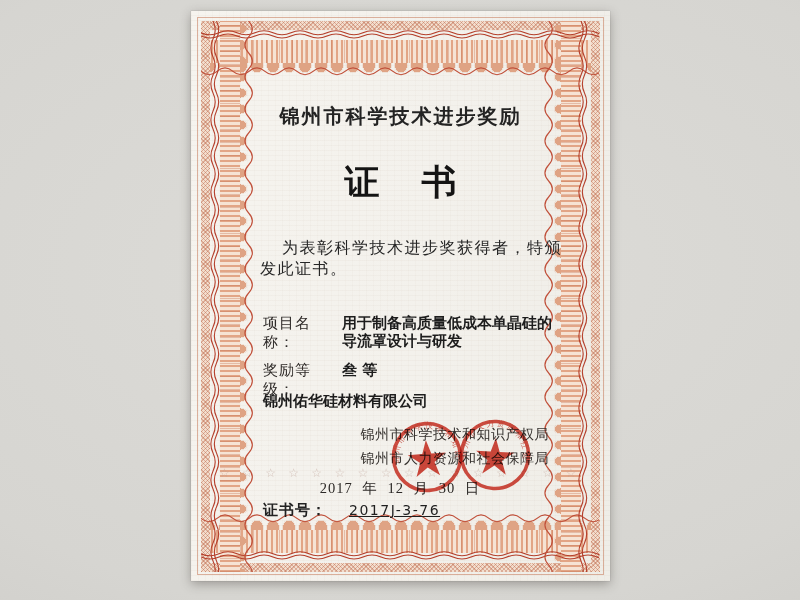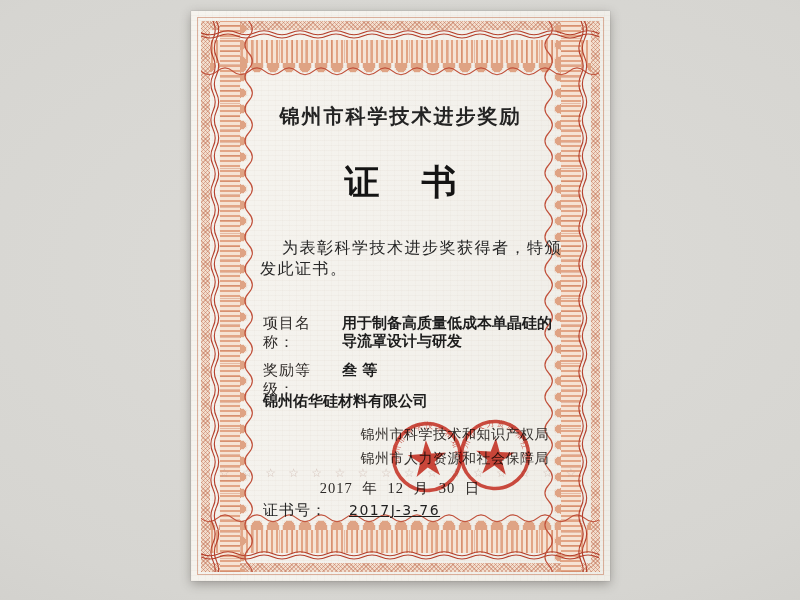--- a/index.html
+++ b/index.html
@@ -76,21 +76,21 @@
   .frow1{top:303px;}  .frow1 .val{width:212px;}
   .frow2{top:350px;}
   .frow3{top:381px;}
   .issuers{position:absolute;top:412px;left:60px;width:298px;text-align:right;
       font-family:"Liberation Serif",serif;font-size:14px;line-height:24px;letter-spacing:.5px;color:#332f2c;}
   .starrow{position:absolute;top:455px;left:28px;width:364px;text-align:center;white-space:nowrap;overflow:hidden;
       font-size:12px;letter-spacing:4.5px;color:rgba(190,158,148,.55);}
   .dateline{position:absolute;top:468px;left:60px;width:298px;text-align:center;
       font-family:"Liberation Serif",serif;font-size:14.5px;word-spacing:5px;letter-spacing:1px;color:#2c2927;}
   .certno{position:absolute;top:490px;left:72px;display:flex;align-items:baseline;}
-  .certno .lbl{font-family:"DejaVu Sans","Liberation Sans",sans-serif;font-weight:400;font-size:15px;
+  .certno .lbl{font-family:"DejaVu Sans","Liberation Sans",sans-serif;font-weight:700;font-size:15px;
       letter-spacing:1px;color:#222;}
   .certno .val{margin-left:22px;font-family:"DejaVu Sans","Liberation Sans",sans-serif;font-size:14px;
       letter-spacing:1.5px;color:#1f1f1f;text-decoration:underline;}
   .seal{position:absolute;width:74px;height:74px;mix-blend-mode:multiply;opacity:.92;}
   .seal1{left:199px;top:409px;transform:rotate(-4deg);}
   .seal2{left:267px;top:407px;transform:rotate(3deg);}
 </style>
 </head>
 <body>
 

